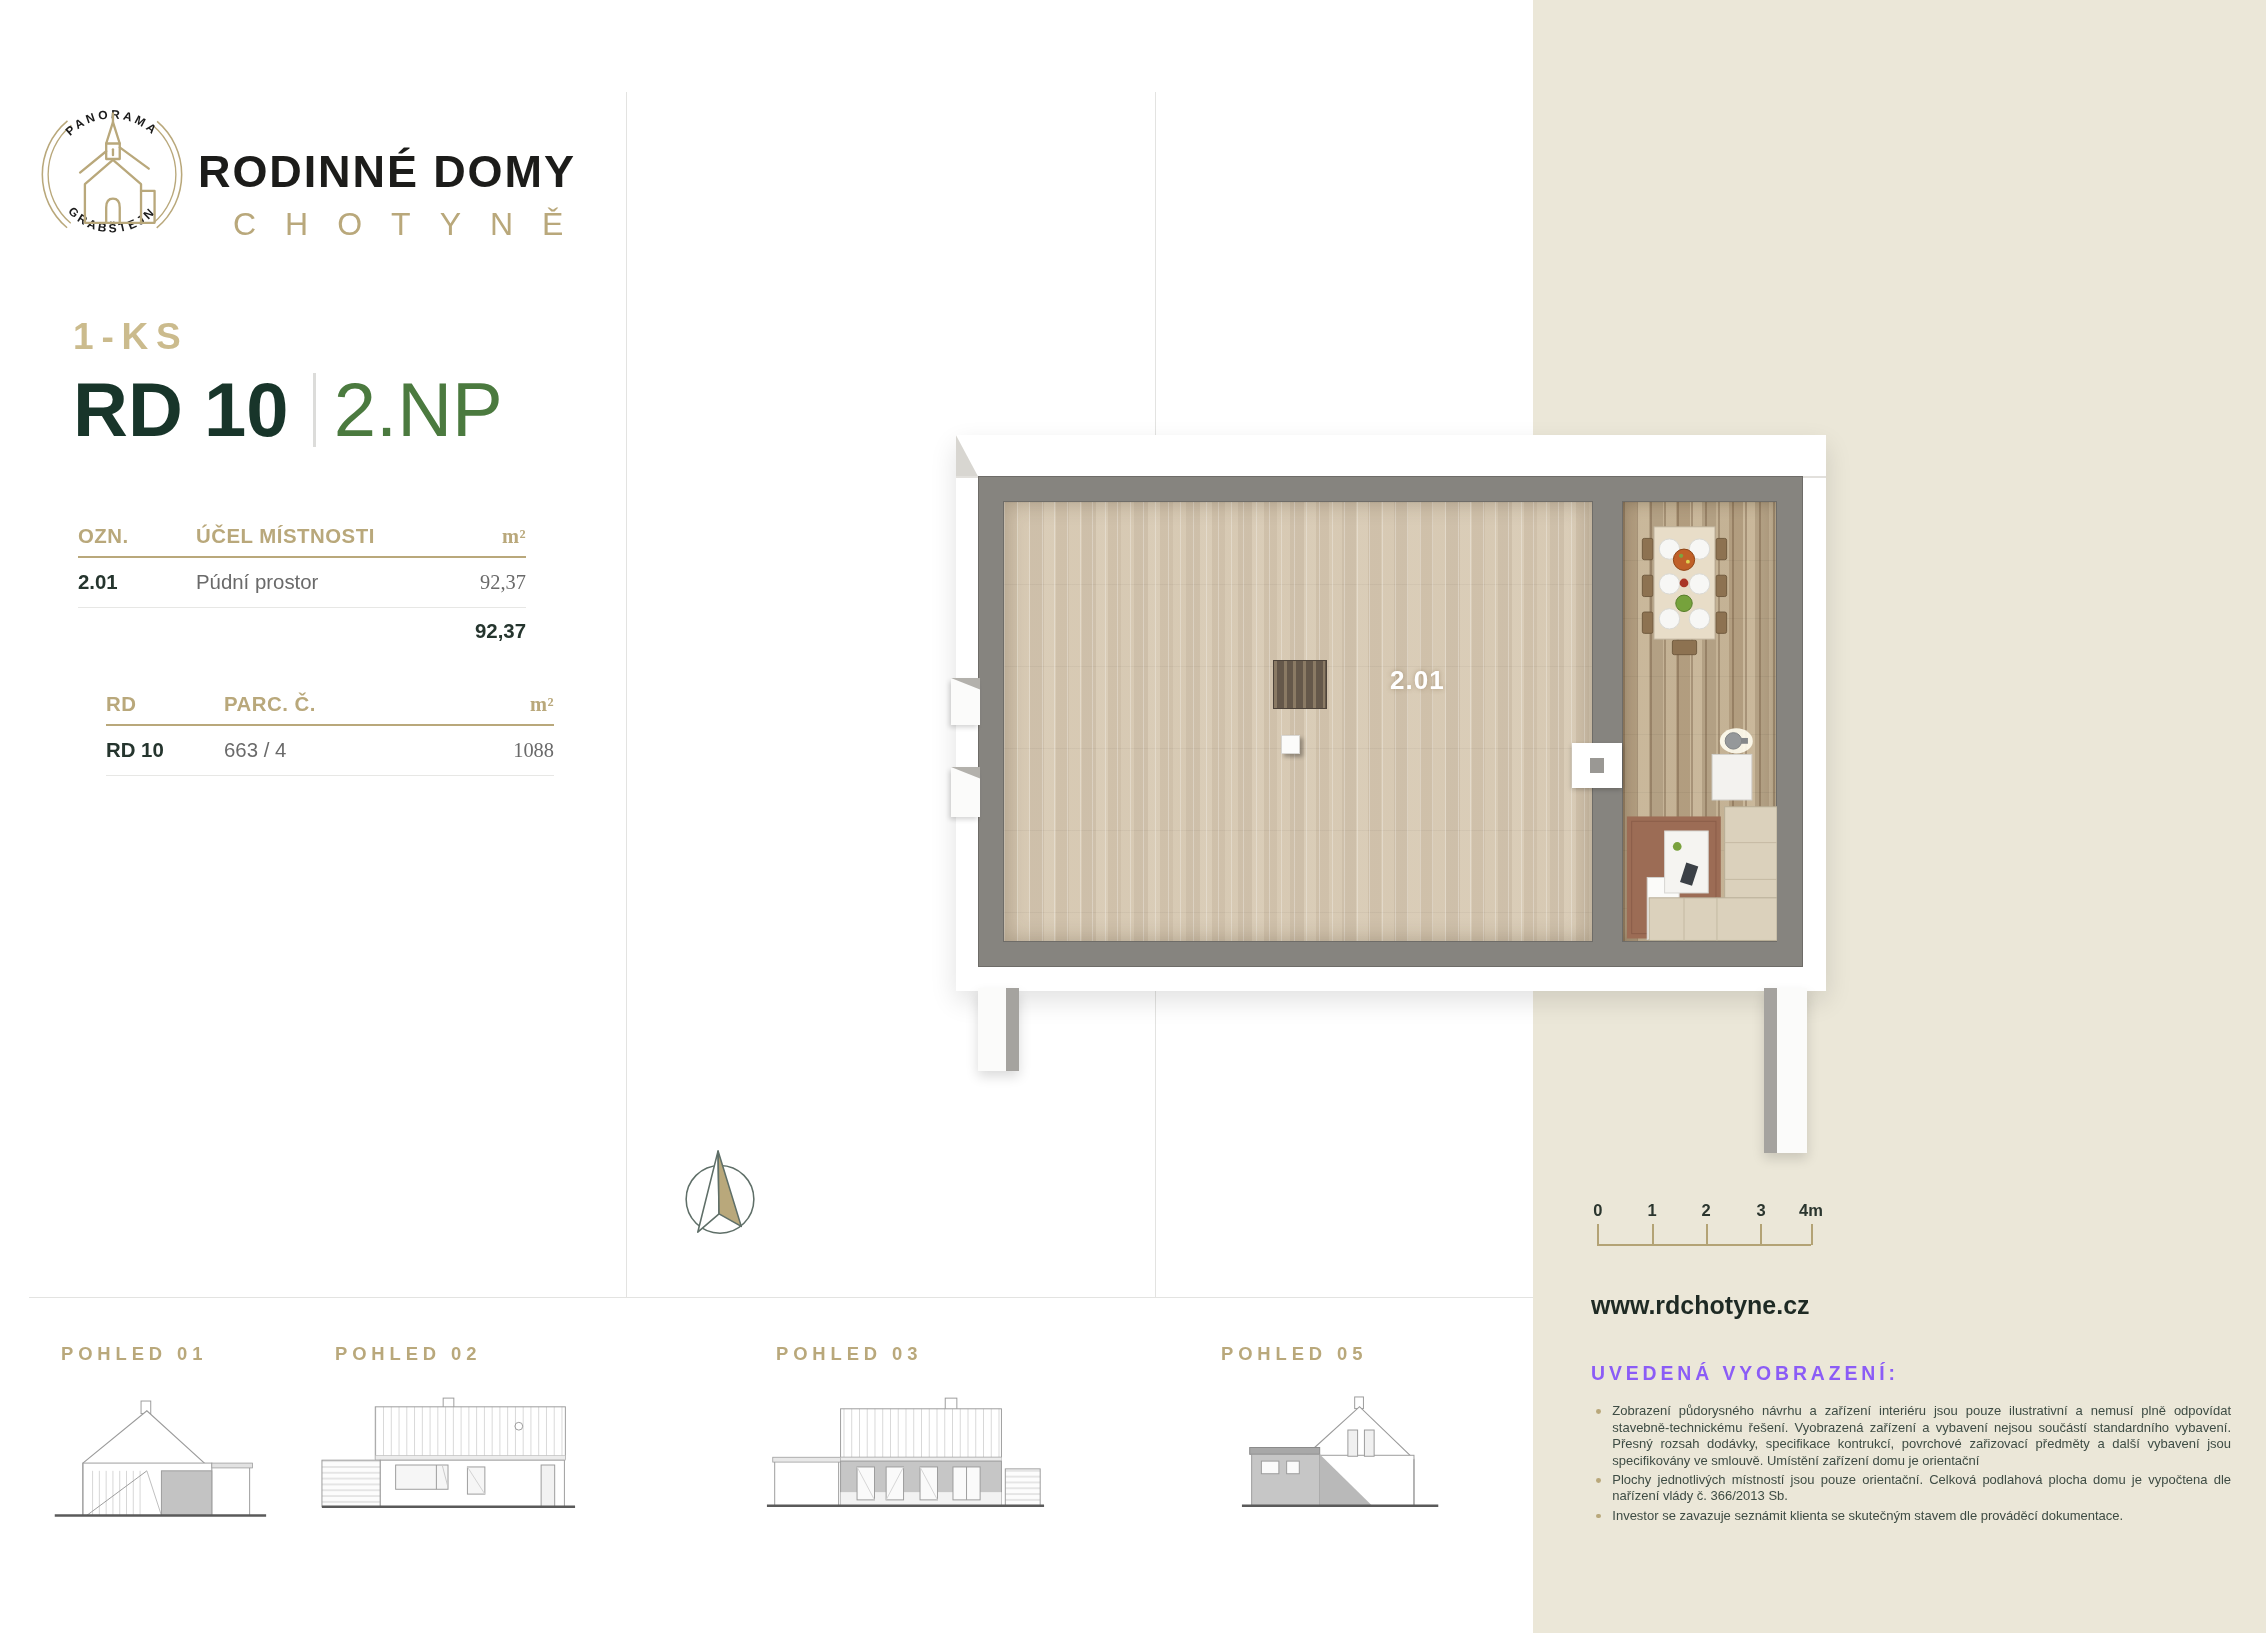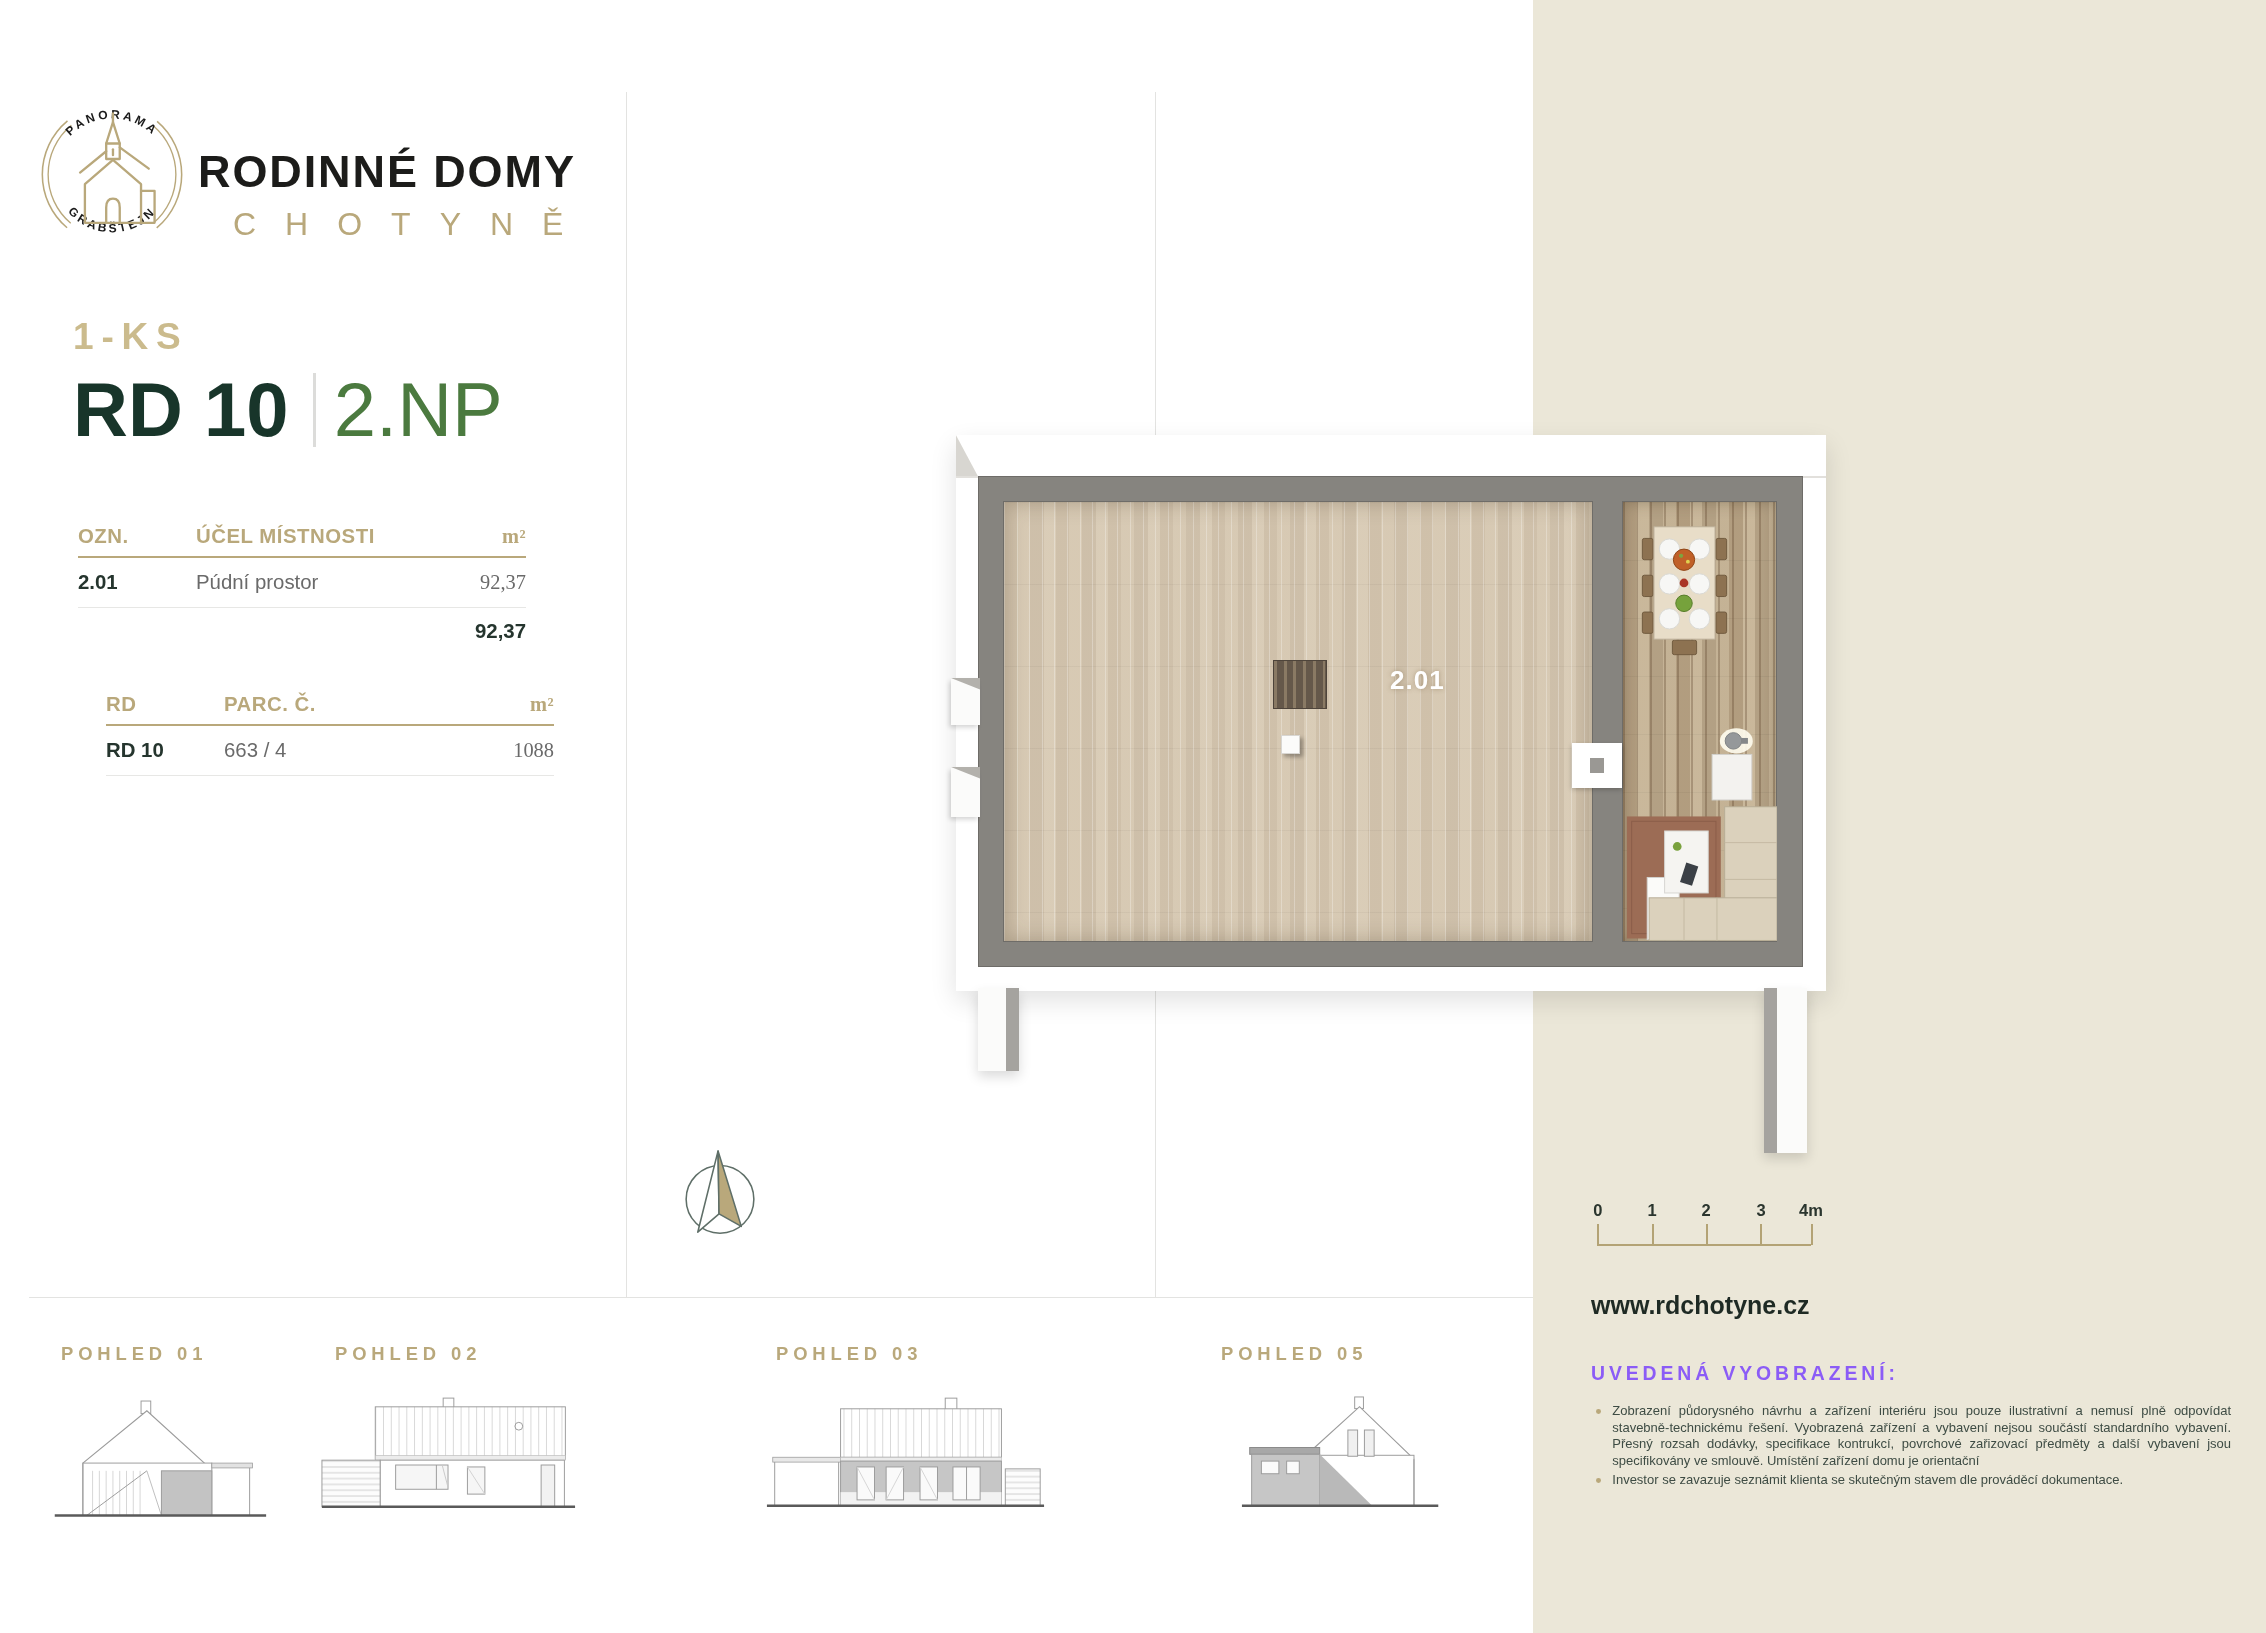--- a/index.html
+++ b/index.html
@@ -264,20 +264,21 @@
     <div class="tick-line" style="left:169px;"></div>
     <div class="tick-line" style="left:220px;"></div>
     <div id="scale-baseline"></div>
   </div>
 
   <a id="website" class="abs" href="#">www.rdchotyne.cz</a>
 
   <div id="disclaimer-title" class="abs">UVEDENÁ VYOBRAZENÍ:</div>
   <ul id="disclaimer-list" class="abs">
     <li>Zobrazení půdorysného návrhu a zařízení interiéru jsou pouze ilustrativní a nemusí plně odpovídat stavebně-technickému řešení. Vyobrazená zařízení a vybavení nejsou součástí standardního vybavení. Přesný rozsah dodávky, specifikace kontrukcí, povrchové zařizovací předměty a další vybavení jsou specifikovány ve smlouvě. Umístění zařízení domu je orientační</li>
+    <li>Plochy jednotlivých místností jsou pouze orientační. Celková podlahová plocha domu je vypočtena dle nařízení vlády č. 366/2013 Sb.</li>
     <li>Investor se zavazuje seznámit klienta se skutečným stavem dle prováděcí dokumentace.</li>
   </ul>
 
   <span class="abs view-label" style="left:61px;top:1343px;">POHLED 01</span>
   <span class="abs view-label" style="left:335px;top:1343px;">POHLED 02</span>
   <span class="abs view-label" style="left:776px;top:1343px;">POHLED 03</span>
   <span class="abs view-label" style="left:1221px;top:1343px;">POHLED 05</span>
 
   <svg class="abs" style="left:47px;top:1395px;" width="223" height="141" viewBox="0 0 230 145">
     <rect x="97" y="6" width="10" height="13" fill="#ffffff" stroke="#9b9b9b"></rect>

